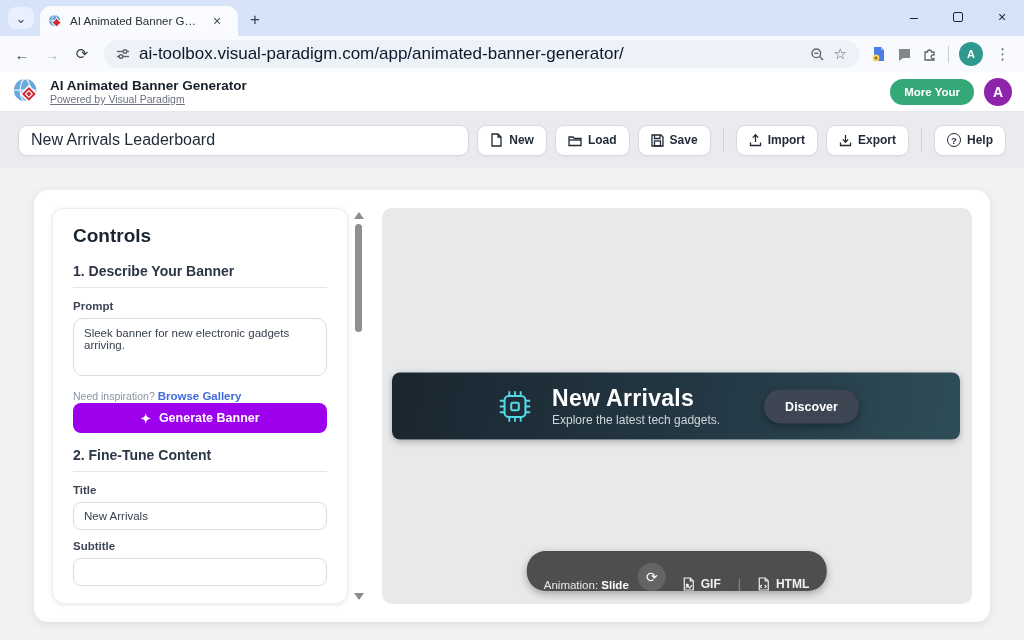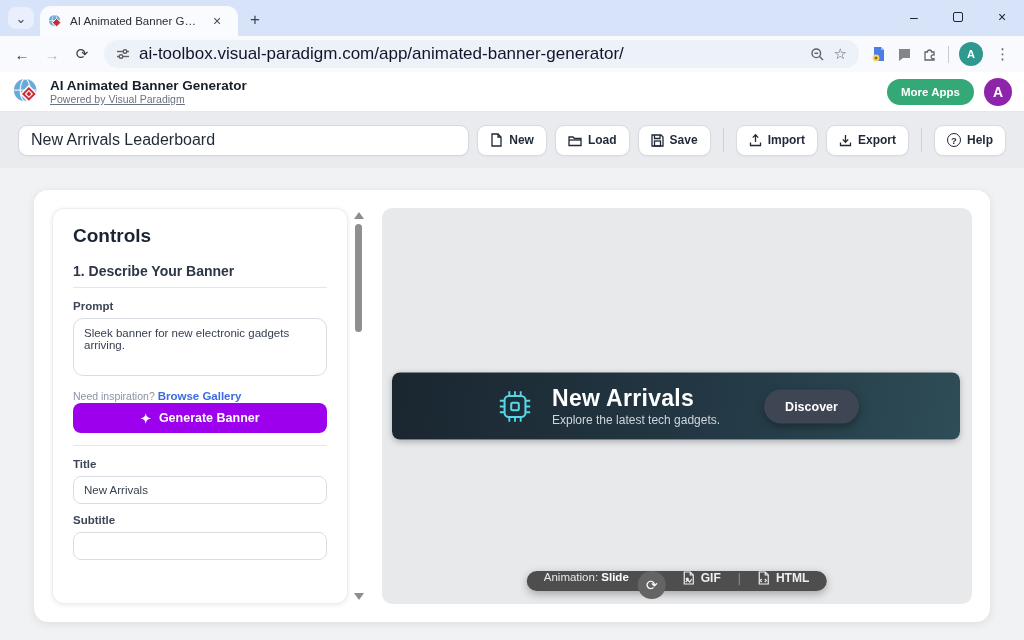--- a/index.html
+++ b/index.html
@@ -115,22 +115,22 @@
     box-shadow:0 2px 6px rgba(0,0,0,.25); }
   .banner-text { margin-left:18px; }
   .banner-title { font-size:23px; font-weight:bold; color:#fff; line-height:25px;
     letter-spacing:.3px; }
   .banner-sub { font-size:12px; color:#cfd5da; margin-top:2px; }
   .discover { margin-left:44px; background:#3e4553; border:none; border-radius:17px;
     padding:10px 21px; color:#fff; font-size:12.5px; font-weight:bold; cursor:pointer;
     box-shadow:0 3px 8px rgba(0,0,0,.35); }
 
   .preview-bar { position:absolute; bottom:13px; left:50%; transform:translateX(-50%);
-    height:20px; background:#4e4e4e; border-radius:19px; display:flex;
-    align-items:flex-start; padding:0 10px 0 17px; gap:9px;
+    height:40px; background:#4e4e4e; border-radius:19px; display:flex;
+    align-items:flex-end; padding:0 10px 0 17px; gap:9px;
     box-shadow:0 3px 8px rgba(0,0,0,.3); }
   .anim-label { font-size:11.5px; color:#e9e9e9; white-space:nowrap; }
   .anim-value { font-weight:bold; color:#fff; }
   .refresh-btn { width:28px; height:28px; border-radius:50%; background:#646464;
     border:none; color:#fff; font-size:14px; display:flex; align-items:center;
     justify-content:center; cursor:pointer; }
   .export-btn { display:flex; align-items:center; gap:6px; background:none; border:none;
     color:#f0f0f0; font-size:12px; font-weight:bold; cursor:pointer; padding:0 8px; }
   .bar-pipe { color:#8f8f8f; font-size:12px; }
 
@@ -224,21 +224,21 @@
     </svg>
   </span>
   <div class="app-title-block">
     <div class="app-title">AI Animated Banner Generator</div>
     <div class="powered">
       <span>Powered by</span>
       <a href="#">Visual Paradigm</a>
     </div>
   </div>
   <div class="header-right">
-    <button class="more-apps">More Apps</button>
+    <button class="more-apps">More Your</button>
     <span class="app-avatar">A</span>
   </div>
 </div>
 
 <div class="workspace">
 
   <div class="project-bar">
     <input class="project-name" value="New Arrivals Leaderboard" style="">
     <button class="pb-btn">
       <span>
@@ -303,20 +303,21 @@
       <div class="ctl-label">Prompt</div>
       <textarea class="ctl-textarea" style="">Sleek banner for new electronic gadgets arriving.</textarea>
       <div class="insp">
         <span>Need inspiration? </span>
         <a href="#">Browse Gallery</a>
       </div>
       <button class="generate">
         <span>✦</span>
         <span>Generate Banner</span>
       </button>
+      <div class="ctl-h3">2. Fine-Tune Content</div>
       <hr class="ctl-hr">
       <div class="ctl-label">Title</div>
       <input class="ctl-input" value="New Arrivals" style="">
       <div class="ctl-label">Subtitle</div>
       <input class="ctl-input" style="">
     </div>
 
     <div class="panel-scrollbar">
       <span class="sb-arrow sb-up"></span>
       <span class="sb-thumb"></span>

